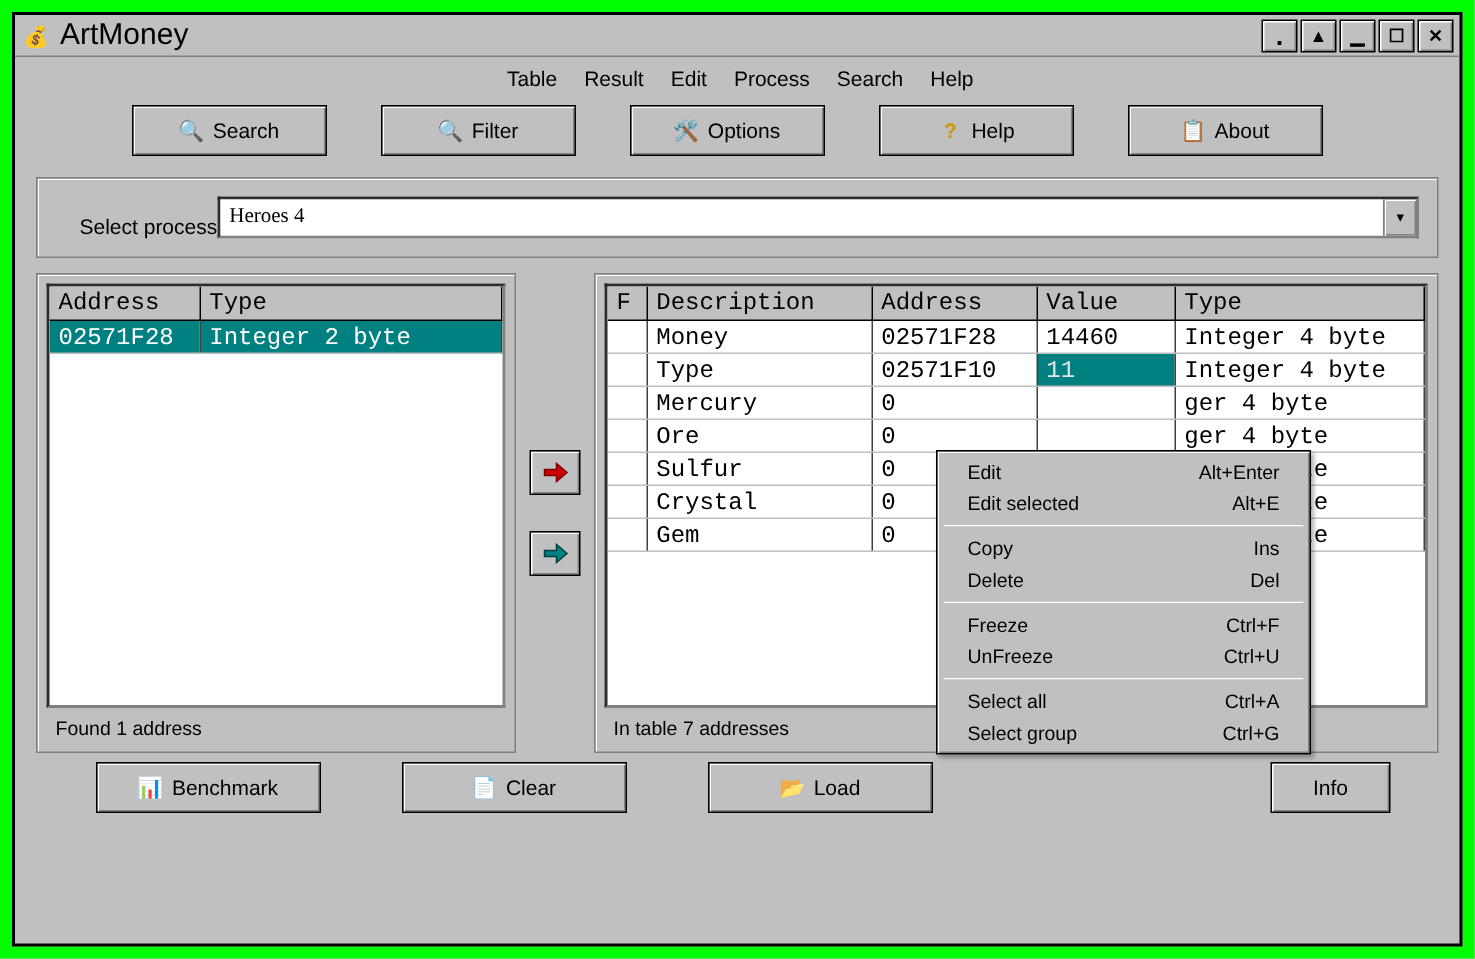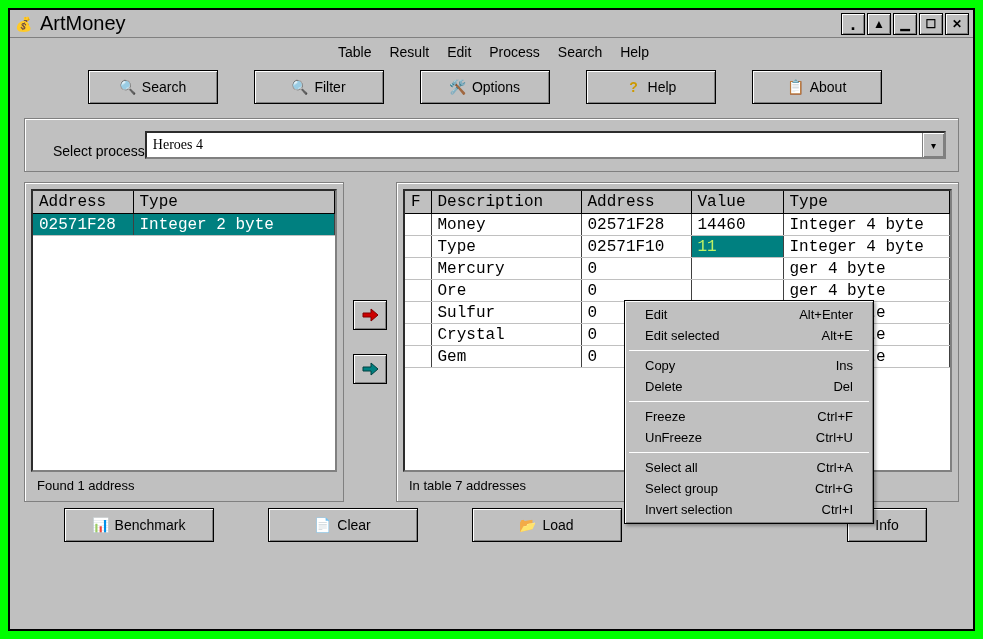--- a/index.html
+++ b/index.html
@@ -195,21 +195,21 @@
     font-size: 13px;
     cursor: default;
   }
   .cm-sep {
     height:1px;
     background:#808080;
     border-bottom:1px solid #fff;
     margin: 4px 2px;
   }
 
-  .cell-sel { background:#008080; color:#bef264; }
+  .cell-sel { background:#008080; color:#e5e5e5; }
 
 </style>
 </head>
 <body>
 
 <div class="window">
 
   <div class="titlebar">
     <span class="app-icon">💰</span>
     <span class="app-title">ArtMoney</span>
@@ -422,19 +422,15 @@
       </div>
       <div class="cm-sep"></div>
       <div class="cm-item">
         <span>Select all</span>
         <span>Ctrl+A</span>
       </div>
       <div class="cm-item">
         <span>Select group</span>
         <span>Ctrl+G</span>
       </div>
-      <div class="cm-item">
-        <span>Invert selection</span>
-        <span>Ctrl+I</span>
-      </div>
     </div>
 
 </div>
 
 </body></html>

